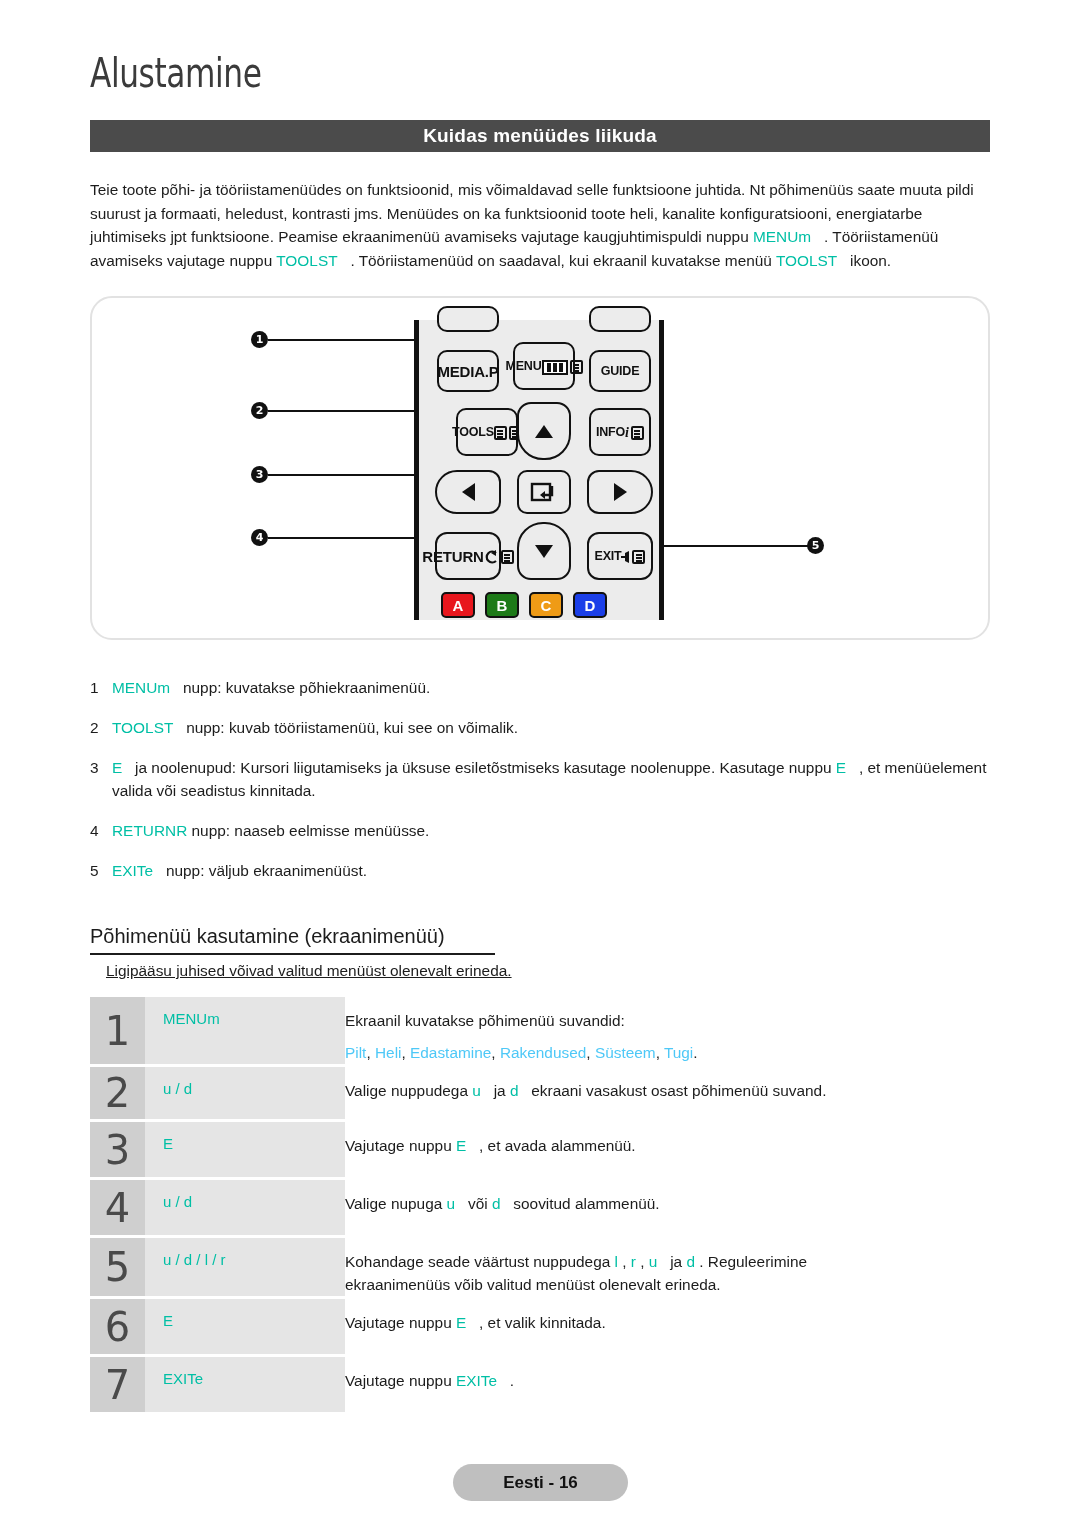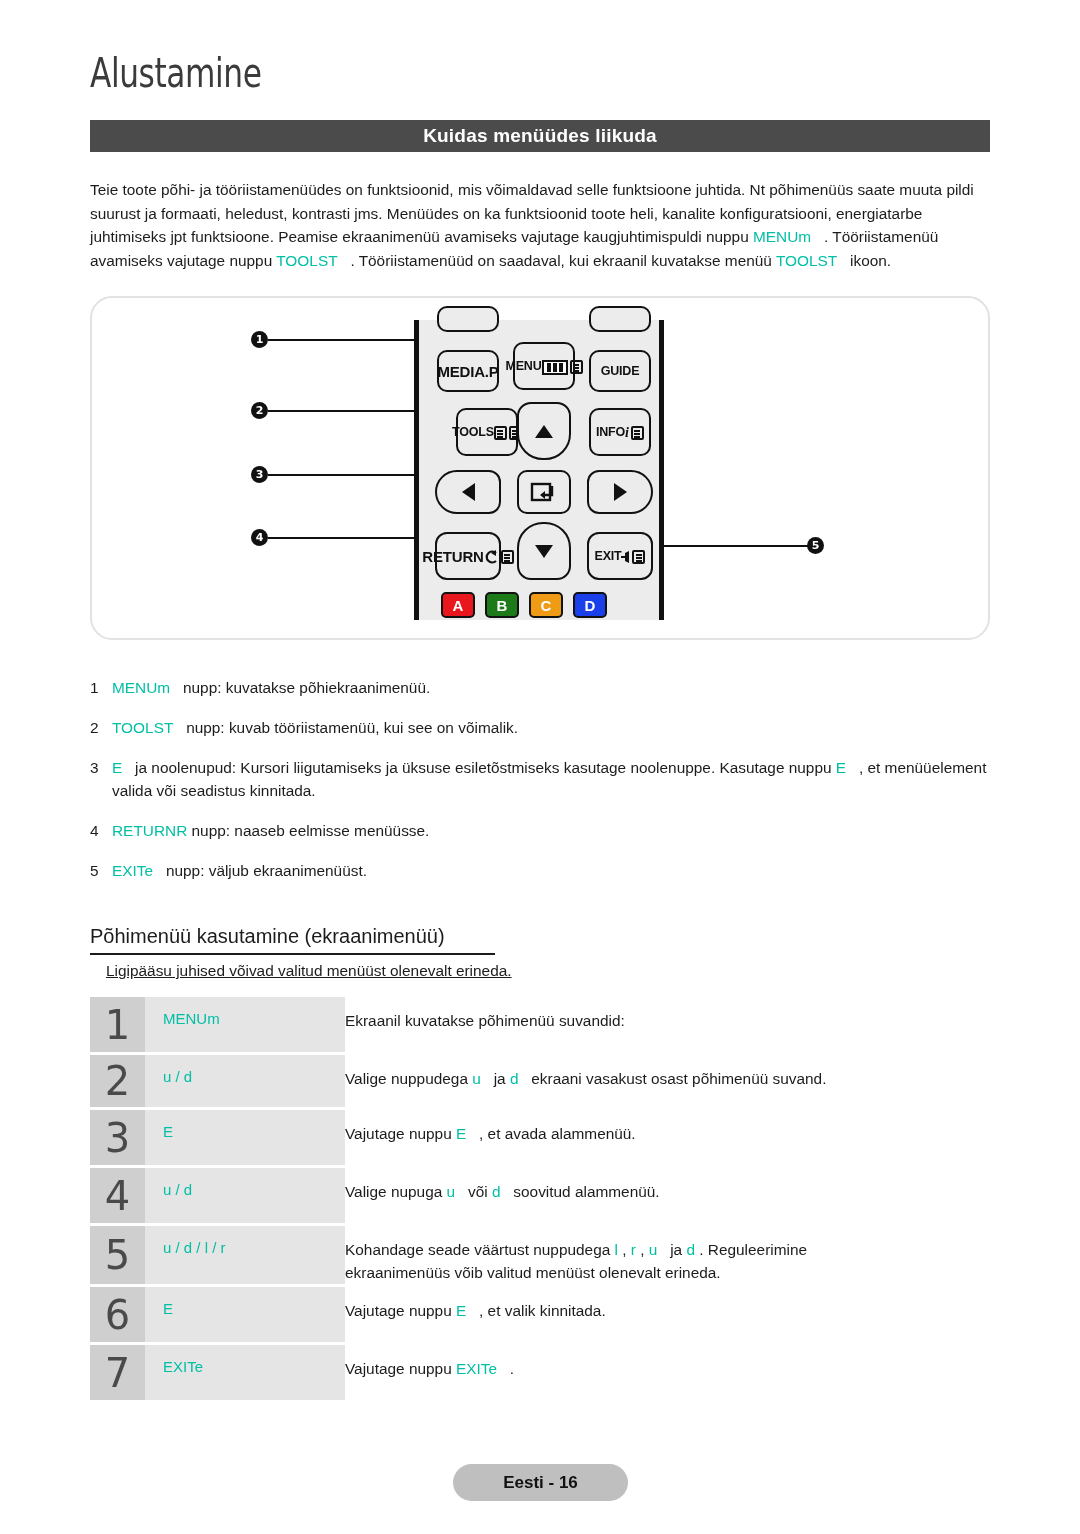--- a/index.html
+++ b/index.html
@@ -410,20 +410,21 @@
   <div class="subhead-rule"></div>
   <div class="sub-note">Ligipääsu juhised võivad valitud menüüst olenevalt erineda.</div>
 
   <div class="steps">
 
     <div class="step-row" style="min-height:55px;">
       <div class="step-no">1</div>
       <div class="step-key">MENUm</div>
       <div class="step-desc">
         <span>Ekraanil kuvatakse põhimenüü suvandid:</span>
+        <div class="l2"><span class="cyankey">Pilt</span>, <span class="cyankey">Heli</span>, <span class="cyankey">Edastamine</span>, <span class="cyankey">Rakendused</span>, <span class="cyankey">Süsteem</span>, <span class="cyankey">Tugi</span><span>.</span></div>
       </div>
     </div>
 
     <div class="step-row" style="min-height:52px;">
       <div class="step-no">2</div>
       <div class="step-key">u  / d</div>
       <div class="step-desc"><span>Valige nuppudega </span><span class="tealkey tealkey-sp">u</span><span> ja </span><span class="tealkey tealkey-sp">d</span><span> ekraani vasakust osast põhimenüü suvand.</span></div>
     </div>
 
     <div class="step-row" style="min-height:55px;">

